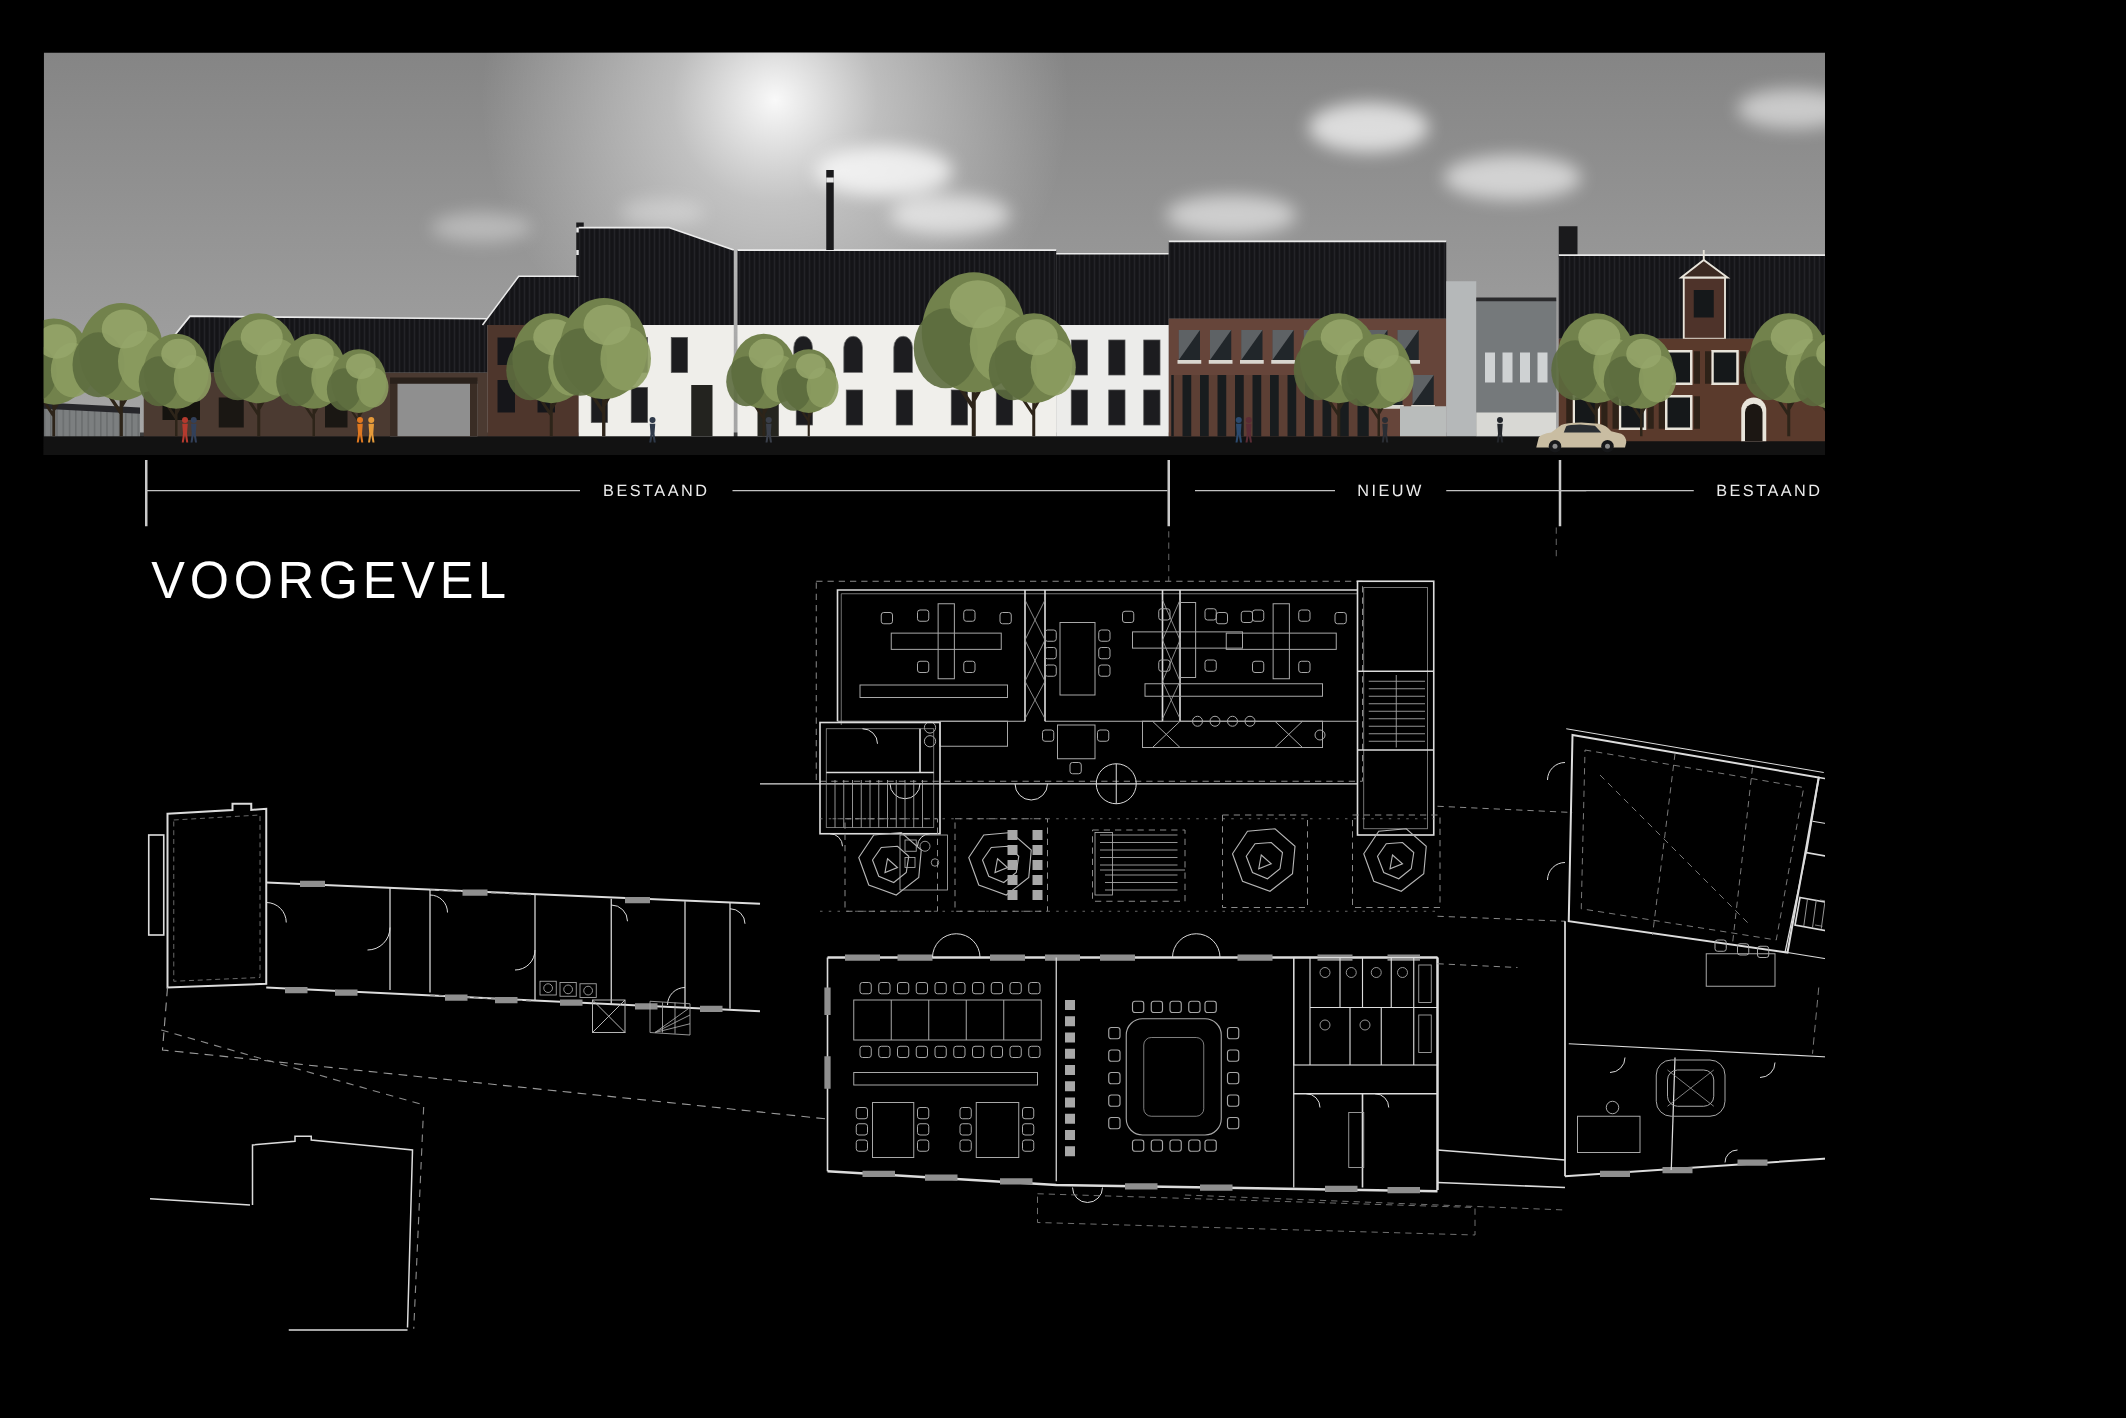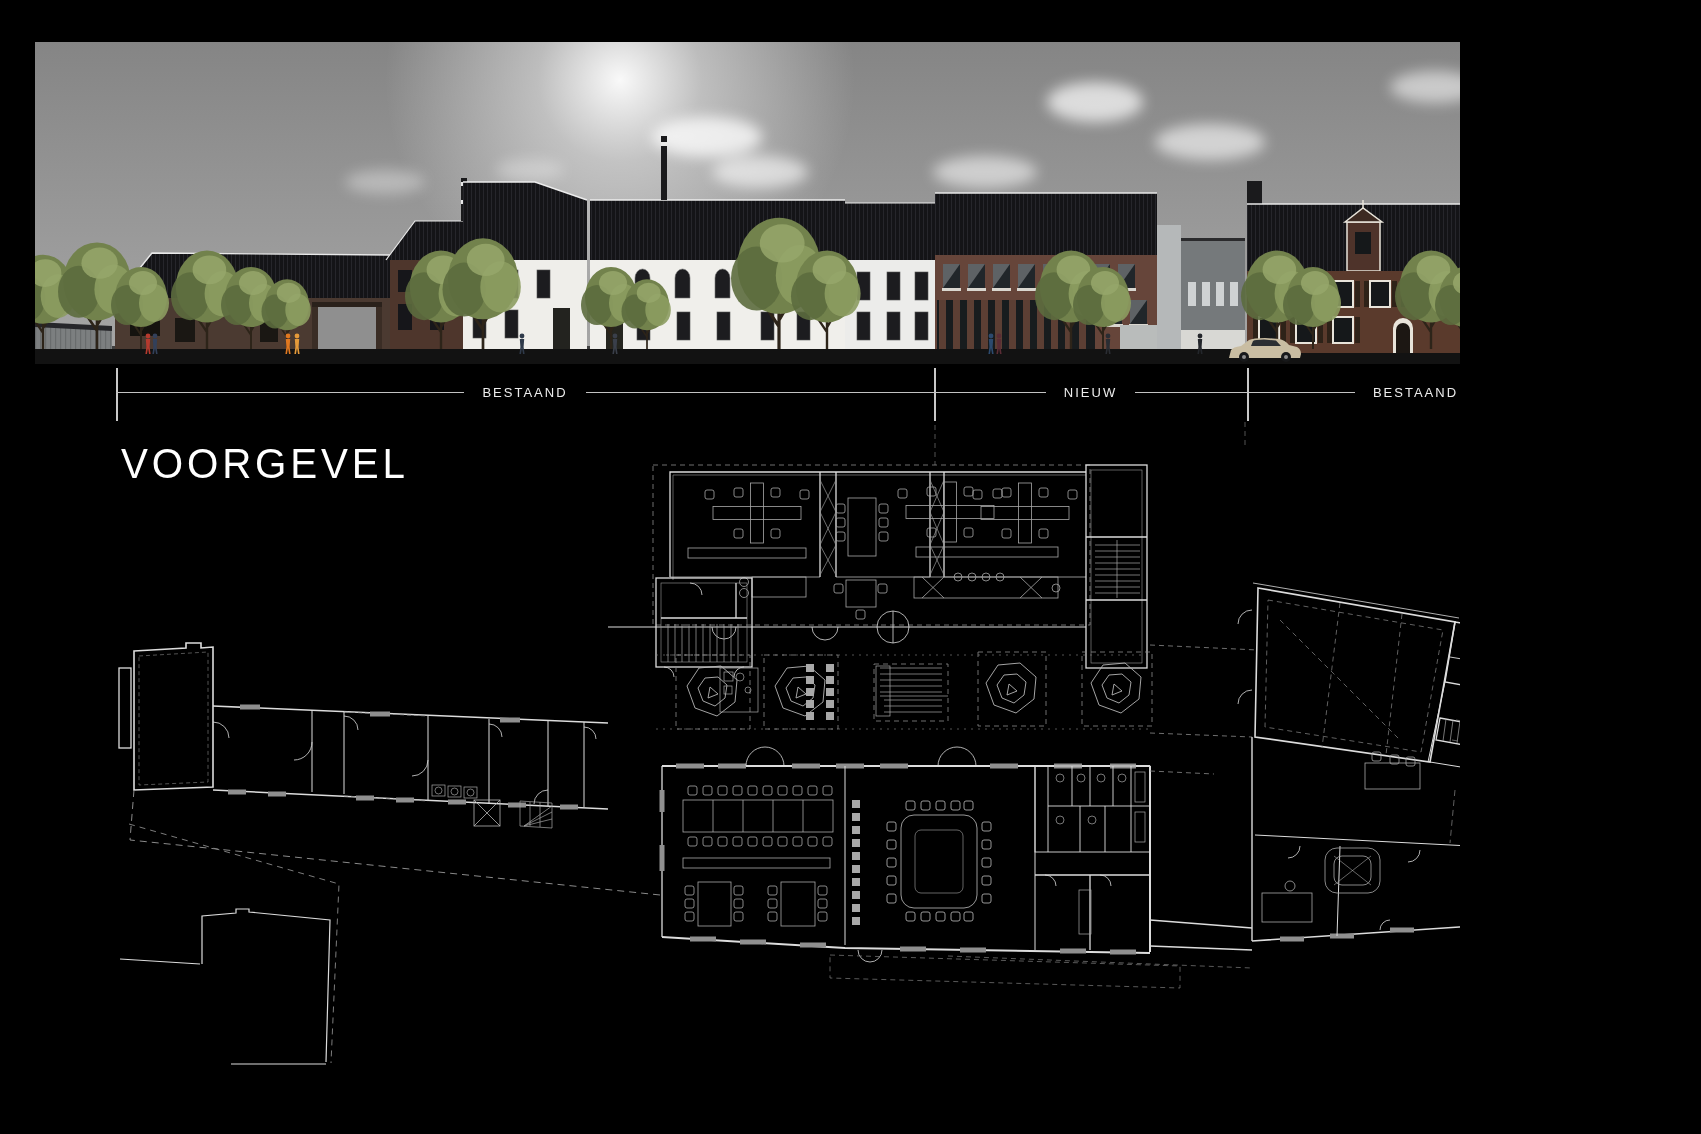--- a/index.html
+++ b/index.html
@@ -319,21 +319,21 @@
   <div class="dim-tick" style="left:116px"></div>
   <div class="dim-tick" style="left:934px"></div>
   <div class="dim-tick" style="left:1247px"></div>
   <div class="dim-tick" style="left:1584px"></div>
 
   <div class="dim-seg" style="left:116px;width:818px">
     <i class="dl"></i>
       <span>BESTAAND</span>
       <i class="dl"></i>
   </div>
-  <div class="dim-seg" style="left:934px;width:313px">
+  <div class="dim-seg" style="left:956px;width:313px">
     <i class="dl"></i>
       <span>NIEUW</span>
       <i class="dl"></i>
   </div>
   <div class="dim-seg" style="left:1247px;width:337px">
     <i class="dl"></i>
       <span>BESTAAND</span>
       <i class="dl"></i>
   </div>
 

